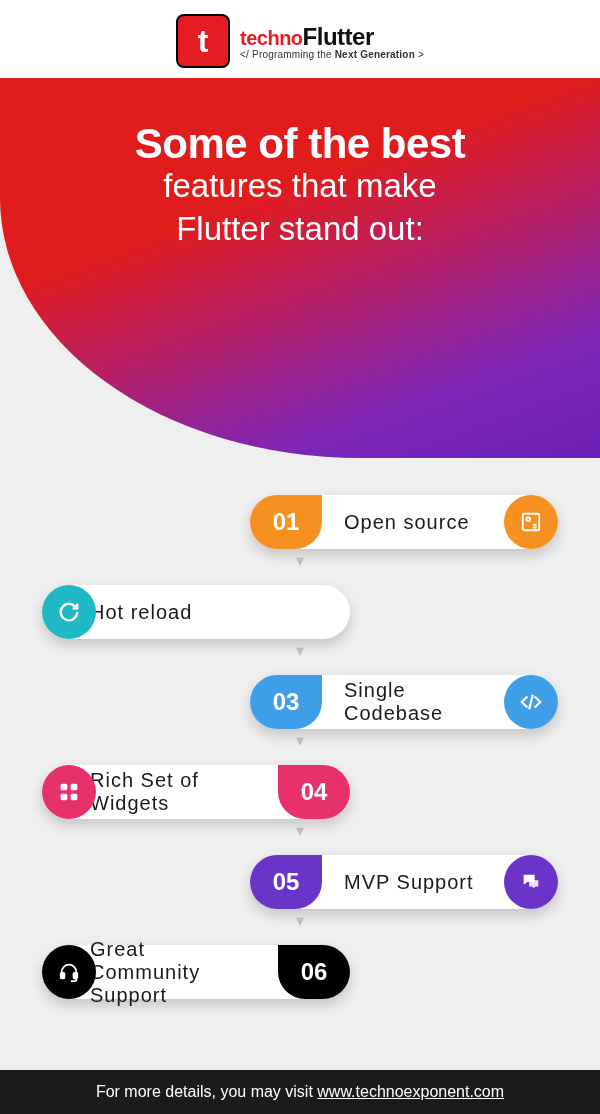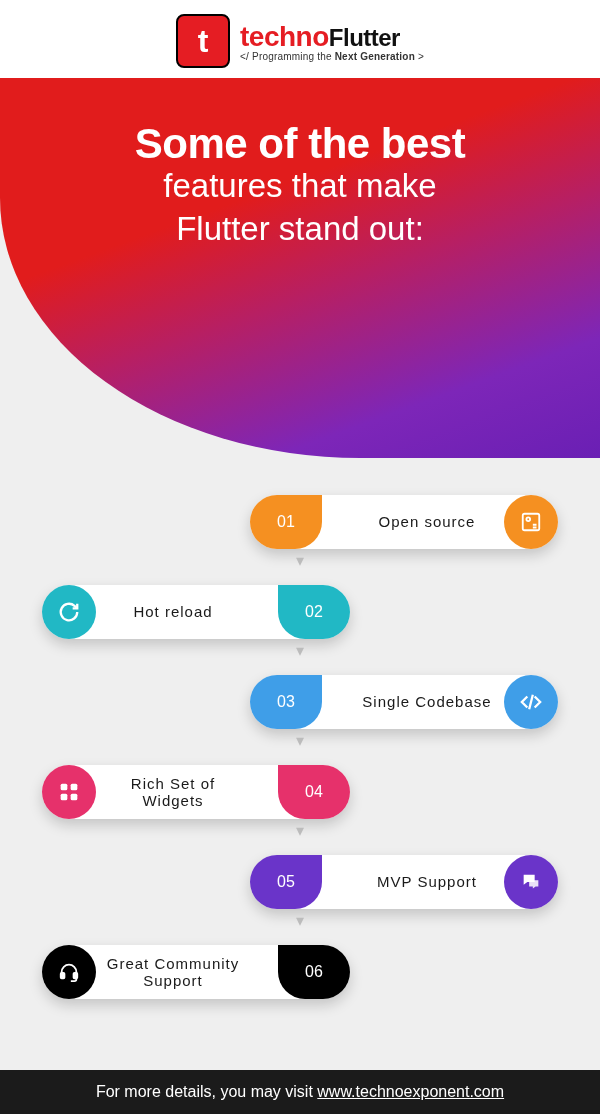--- a/index.html
+++ b/index.html
@@ -21,21 +21,21 @@
 .logo-row { display: inline-flex; align-items: center; gap: 10px; }
 .logo-badge {
   width: 54px; height: 54px;
   border-radius: 8px;
   background: #e51d23;
   border: 2px solid #000;
   display: flex; align-items: center; justify-content: center;
   font-weight: 900; color: #fff; font-size: 32px;
 }
 .logo-text { text-align: left; }
-.logo-brand .t1 { font-weight: 900; font-size: 28px; color: #e51d23; letter-spacing: -0.5px; }
+.logo-brand .t1 { font-weight: 900; font-size: 20px; color: #e51d23; letter-spacing: -0.5px; }
 .logo-brand .t2 { font-weight: 900; font-size: 24px; color: #111; letter-spacing: -0.5px; }
 .logo-tag { font-size: 10px; color: #333; margin-top: -2px; letter-spacing: 0.2px; }
 .logo-tag .tag-strong { font-weight: 700; }
 
 .hero {
   position: relative;
   height: 380px;
 }
 .hero-bg {
   position: absolute;
@@ -72,38 +72,38 @@
   position: absolute;
 }
 .pill.right  { right: 0; padding-left: 30px; }
 .pill.left   { left: 0;  padding-right: 30px; }
 
 .num-cap {
   position: absolute;
   top: 0; bottom: 0;
   width: 72px;
   display: flex; align-items: center; justify-content: center;
-  color: #fff; font-weight: 400; font-size: 16px;
+  color: #fff; font-weight: 700; font-size: 24px;
 }
 .icon-cap {
   position: absolute;
   top: 0; bottom: 0;
   width: 54px;
   display: flex; align-items: center; justify-content: center;
   color: #fff;
 }
 .pill.right .num-cap { left: 0;  border-radius: 27px 0 27px 27px; }
 .pill.right .icon-cap { right: 0; border-radius: 27px; }
 .pill.left  .num-cap { right: 0; border-radius: 0 27px 27px 27px; }
 .pill.left  .icon-cap { left: 0;  border-radius: 27px; }
 
 .pill-label {
   flex: 1;
-  text-align: center;
-  font-size: 15px;
+  text-align: left;
+  font-size: 20px;
   font-weight: 500;
   color: #1a1a1a;
   letter-spacing: 1px;
   line-height: 1.15;
 }
 .pill.right .pill-label { margin-left: 64px; margin-right: 48px; }
 .pill.left  .pill-label { margin-left: 48px; margin-right: 64px; }
 
 .c-orange { background: #f59021; }
 .c-teal   { background: #21b8c5; }
@@ -174,21 +174,20 @@
   <div class="connector" style="top:58px">▾</div>
 
   <div class="pill left" style="top:90px">
     <div class="icon-cap c-teal">
       <svg width="22" height="22" viewBox="0 0 24 24" fill="none" stroke="#fff" stroke-width="2.5">
           <path d="M21 12a9 9 0 1 1-3-6.7L21 8"></path>
           <path d="M21 3v5h-5"></path>
         </svg>
     </div>
     <div class="pill-label">Hot  reload</div>
-    <div class="num-cap c-teal">02</div>
   </div>
   <div class="connector" style="top:148px">▾</div>
 
   <div class="pill right" style="top:180px">
     <div class="num-cap c-blue">03</div>
     <div class="pill-label">Single  Codebase</div>
     <div class="icon-cap c-blue">
       <svg width="22" height="22" viewBox="0 0 24 24" fill="none" stroke="#fff" stroke-width="2.5">
           <path d="M8 6l-6 6 6 6M16 6l6 6-6 6M14 4l-4 16"></path>
         </svg>

